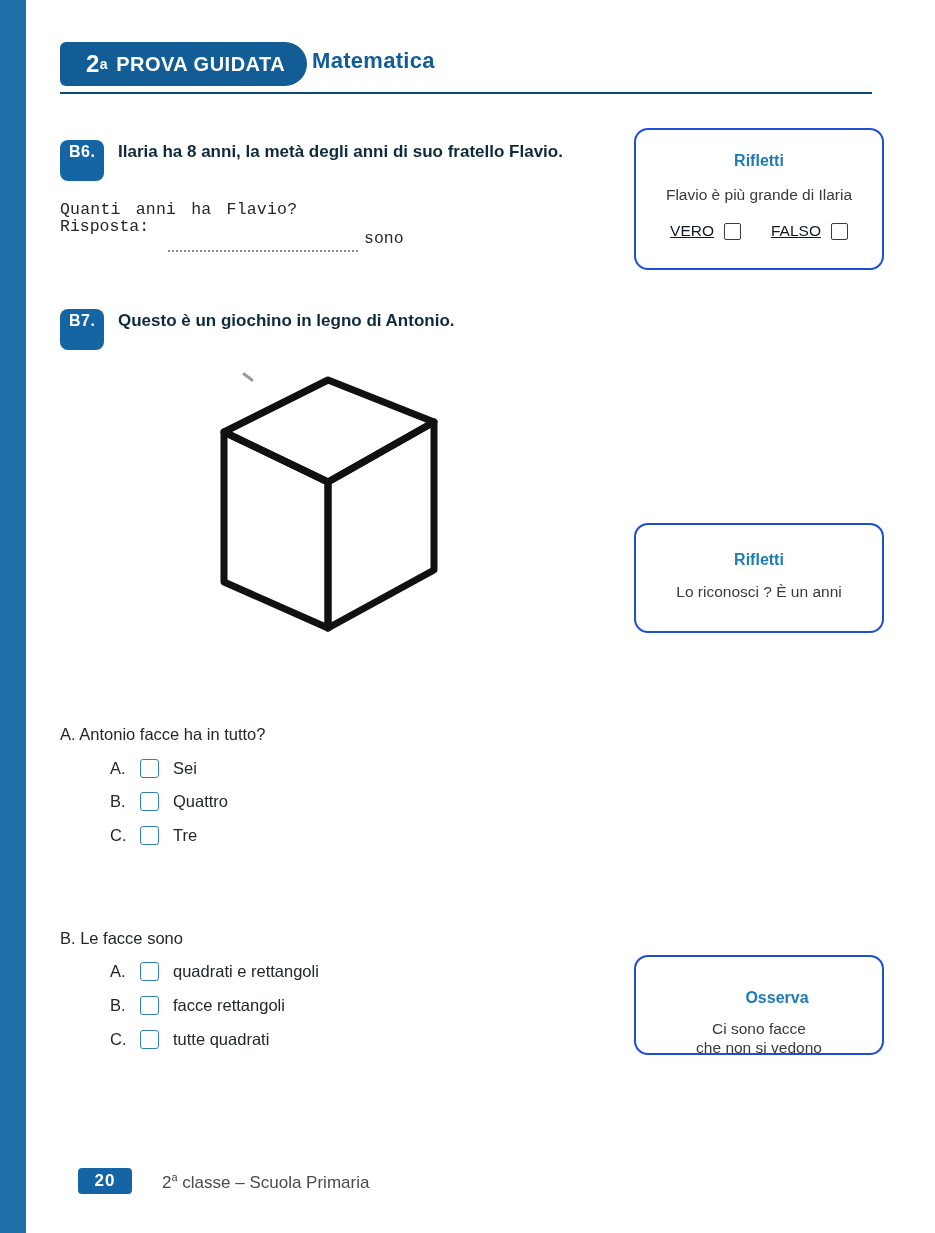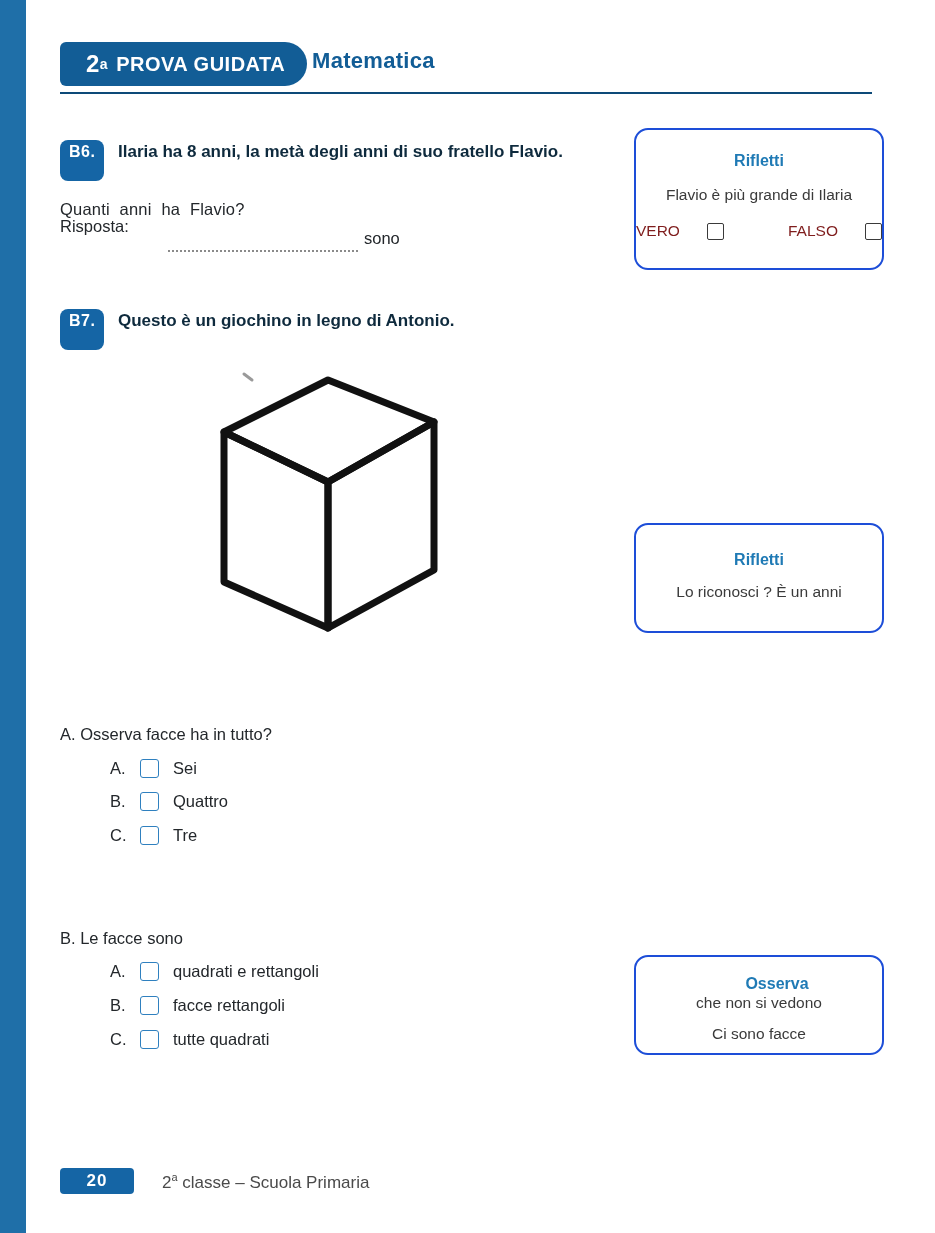--- a/index.html
+++ b/index.html
@@ -104,20 +104,21 @@
     font-size: 17px;
     font-weight: bold;
     color: #0e2a3d;
   }
 
   
   .txt {
     position: absolute;
     font-size: 16.5px;
     color: #23272b;
+    font-family: Liberation Mono, monospace;
   }
   .txt.spaced {
     letter-spacing: .2px;
     word-spacing: 5px;
   }
   .dotline {
     position: absolute;
     border-bottom: 2px dotted #8a8a8a;
   }
 
@@ -135,25 +136,26 @@
     color: #1f7ab5;
     font-weight: bold;
     font-size: 16px;
   }
   .callout .ctext {
     font-size: 15.5px;
     color: #3a3a3a;
   }
   .vf-row {
     display: flex;
-    justify-content: space-between;
+    justify-content: center;
     align-items: center;
     gap: 10px;
     font-size: 15.5px;
-    color: #7f1d1d;
+    color: #0f172a;
+    text-decoration: underline;
   }
   .vf-box {
     display: inline-block;
     width: 15px;
     height: 15px;
     border: 1.6px solid #3a3a3a;
     border-radius: 2px;
   }
 
   
@@ -188,23 +190,23 @@
     border: 1.8px solid #2f80bf;
     border-radius: 3px;
     display: inline-block;
     margin-right: 14px;
     background: #fff;
   }
 
   
   .footer-badge {
     position: absolute;
-    left: 34px;
+    left: 52px;
     top: 1168px;
-    width: 74px;
+    width: 54px;
     height: 26px;
     background: #1565a5;
     border-radius: 4px;
     color: #ffffff;
     font-size: 17px;
     font-weight: bold;
     display: flex;
     align-items: center;
     justify-content: center;
     letter-spacing: 1px;
@@ -270,21 +272,21 @@
       </g>
       <line x1="28" y1="4" x2="36" y2="10" stroke="#9a9a9a" stroke-width="3" stroke-linecap="round"></line>
     </svg>
   </div>
 
   <div class="callout" style="left:608px; top:523px; width:250px; height:110px;">
     <div class="ctitle" style="margin-top:26px;">Rifletti</div>
     <div class="ctext" style="margin-top:14px;">Lo riconosci ? È un anni</div>
   </div>
 
-  <div class="opt-q" style="left:34px; top:725px;">A. Osserva facce ha in tutto?</div>
+  <div class="opt-q" style="left:34px; top:725px;">A. Antonio facce ha in tutto?</div>
 
   <div class="opt-row" style="left:84px; top:759px;">
     <span class="opt-letter">A.</span>
     <span class="opt-check"></span>
     <span>Sei</span>
   </div>
   <div class="opt-row" style="left:84px; top:792px;">
     <span class="opt-letter">B.</span>
     <span class="opt-check"></span>
     <span>Quattro</span>
@@ -307,21 +309,21 @@
     <span class="opt-check"></span>
     <span>facce rettangoli</span>
   </div>
   <div class="opt-row" style="left:84px; top:1030px;">
     <span class="opt-letter">C.</span>
     <span class="opt-check"></span>
     <span>tutte quadrati</span>
   </div>
 
   <div class="callout" style="left:608px; top:955px; width:250px; height:100px;">
-    <div class="ctitle" style="margin-top:18px;padding-left:36px;">Osserva</div>
+    <div class="ctitle" style="margin-top:32px;padding-left:36px;">Osserva</div>
+    <div class="ctext" style="margin-top:12px; line-height:1.25;">Ci sono facce</div>
     <div class="ctext" style="line-height:1.25;">che non si vedono</div>
-    <div class="ctext" style="margin-top:12px; line-height:1.25;">Ci sono facce</div>
   </div>
 
   <div class="footer-badge">20</div>
   <div class="footer-text"><span>2</span><span class="sup">a</span><span> classe – Scuola Primaria</span></div>
 
 </div>
 
 </body></html>

